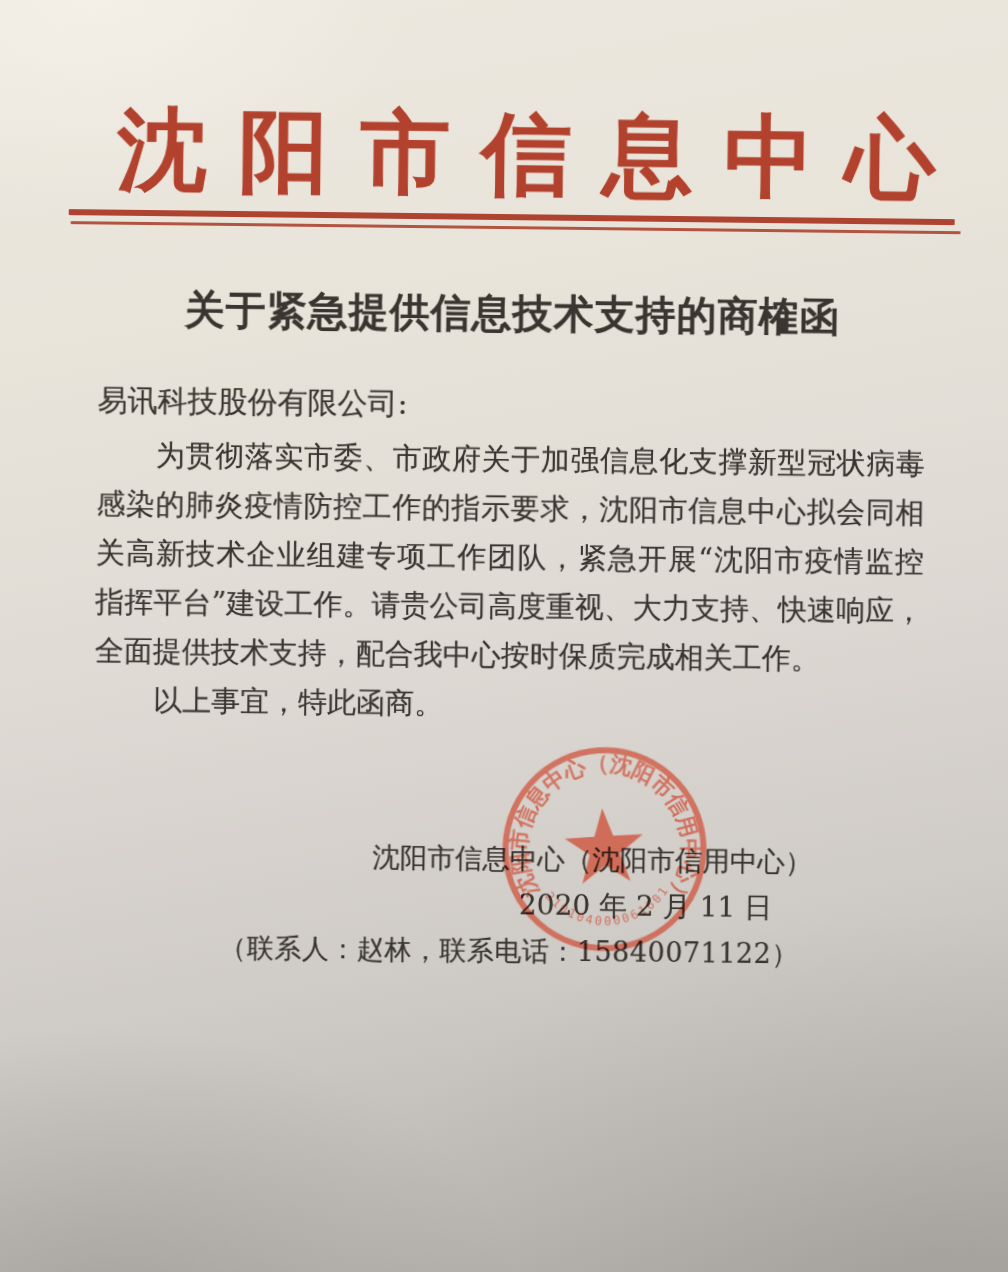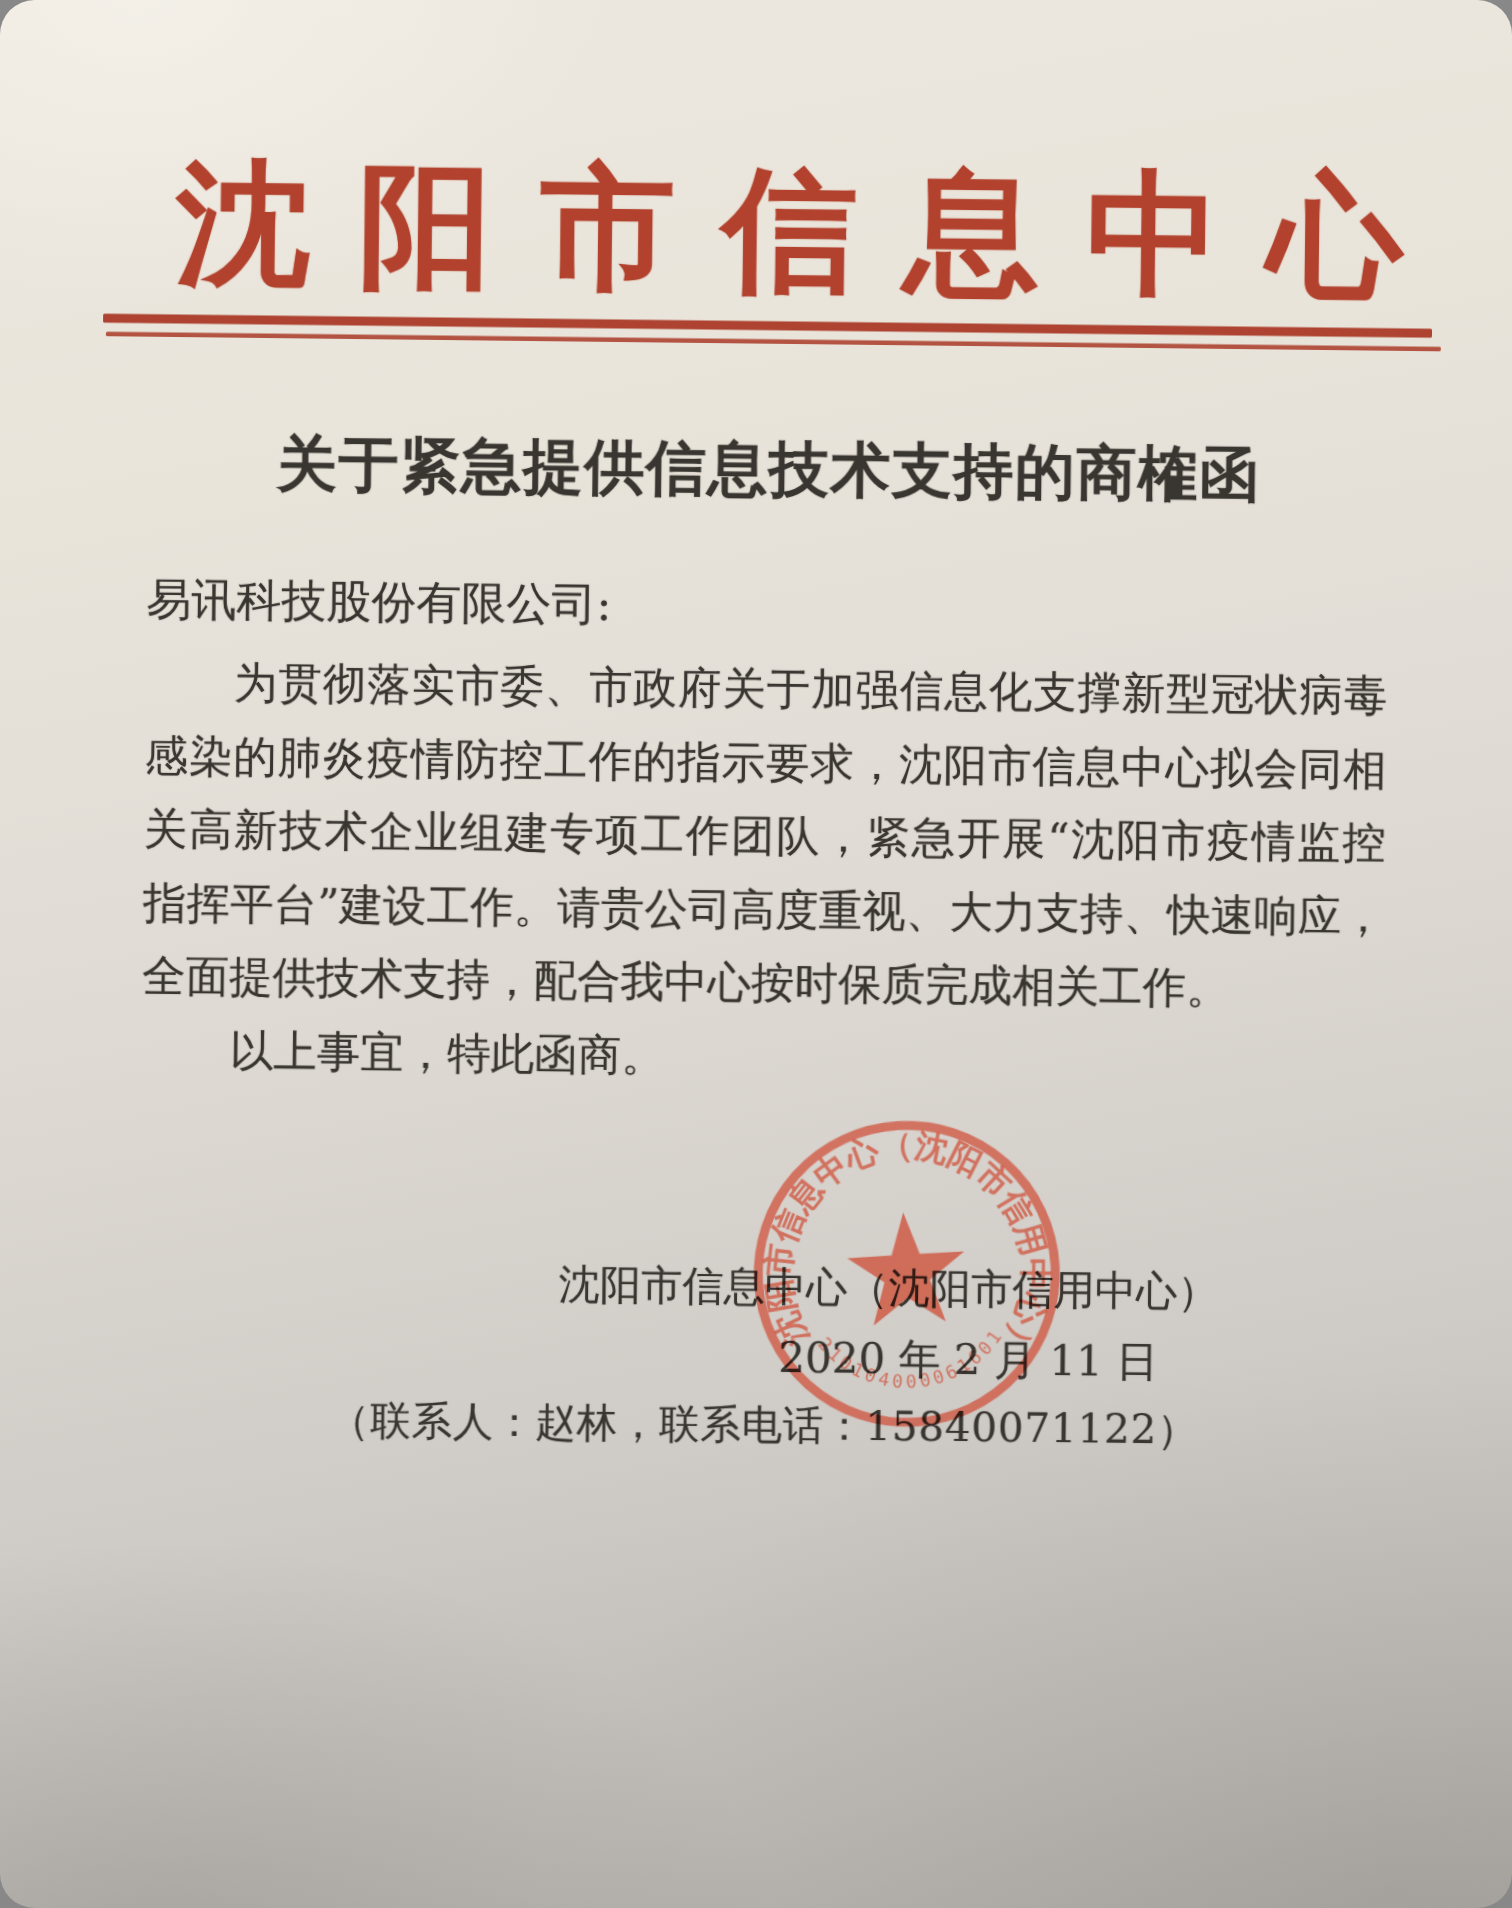--- a/index.html
+++ b/index.html
@@ -6,21 +6,20 @@
   .photo{
     position:relative;
     width:1008px;height:1272px;
     overflow:hidden;
     font-family:"DejaVu Serif","Liberation Serif",serif;
     background:
       radial-gradient(520px 330px at 9% 0%, rgba(255,253,247,.38), transparent 62%),
       radial-gradient(640px 430px at 10% 103%, rgba(88,84,80,.20), transparent 66%),
       radial-gradient(820px 500px at 92% 99%, rgba(100,96,92,.14), transparent 70%),
       linear-gradient(170deg,#ede8df 0%,#e9e4da 25%,#ded9d3 50%,#cfcbc6 72%,#bcb8b3 90%,#aeaaa5 100%);
-    border-radius: 23px;
   }
   .content{
     position:absolute;inset:0;
     transform:rotate(.65deg);
     transform-origin:60px 100px;
     filter:blur(.35px);
   }
   .org-name{
     position:absolute;left:118px;top:98px;width:782px;height:100px;
     font-size:90px;line-height:100px;font-weight:700;

